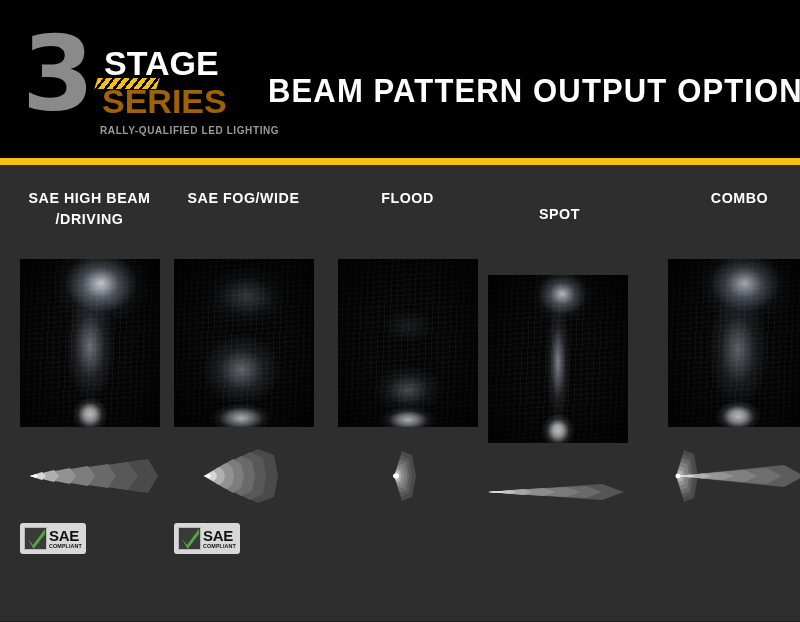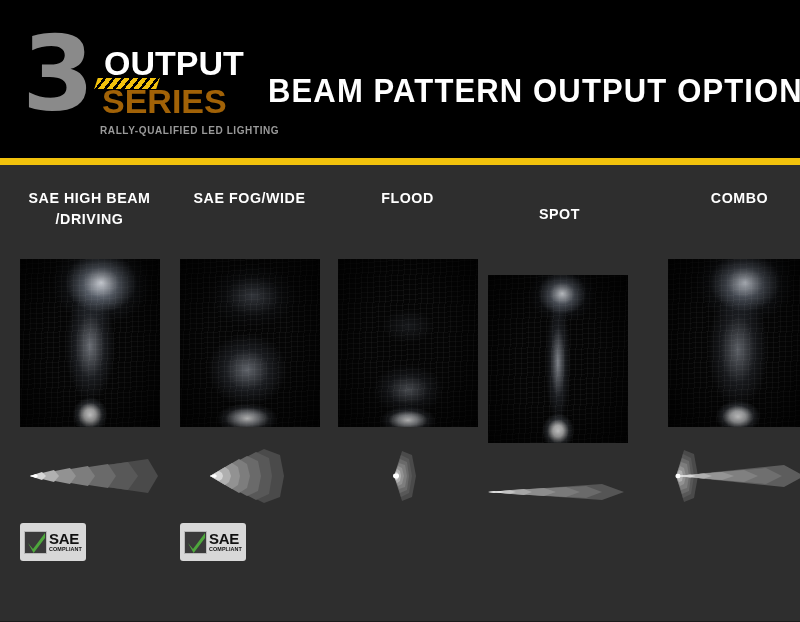--- a/index.html
+++ b/index.html
@@ -89,21 +89,21 @@
 
   
   .columns {
     position:absolute; left:0; top:165px;
     width:800px; height:457px;
   }
   .col {
     position:absolute; top:0; width:155px; height:457px;
   }
   .col-0 { left:12px;text-decoration:underline; }
-  .col-1 { left:172px; }
+  .col-1 { left:166px; }
   .col-2 { left:330px; }
   .col-3 { left:482px;margin-top:16px; }
   .col-4 { left:662px; }
 
   .col-label {
     position:absolute; top:22px; left:0; width:155px;
     text-align:center;
     color:#ffffff;
     font-size:15.5px;
     font-weight:bold;
@@ -216,21 +216,21 @@
   
   .beam {
     position:absolute; top:280px; left:0;
     width:155px; height:62px;
   }
   .beam svg { display:block; }
 
   
   .sae-badge {
     position:absolute; top:358px; left:8px;
-    width:66px; height:38px;
+    width:66px; height:31px;
     background:#d8d8d8;
     border-radius:3px;
     display:flex; align-items:center;
     padding:3px 4px;
   }
   .sae-check-box {
     width:23px; height:23px;
     background:#3a3a3a;
     border:1px solid #b8b8b8;
     position:relative;
@@ -260,21 +260,21 @@
 </head>
 <body>
 
 <div id="page">
 
   <div class="header">
 
     <div class="logo">
       <div class="logo-3">3</div>
       <div class="logo-stripe"></div>
-      <div class="logo-stage">OUTPUT</div>
+      <div class="logo-stage">STAGE</div>
       <div class="logo-series">SERIES</div>
       <div class="logo-tagline">RALLY-QUALIFIED LED LIGHTING</div>
     </div>
 
     <div class="header-title">BEAM PATTERN OUTPUT OPTIONS</div>
   </div>
 
   <div class="yellow-rule"></div>
 
   <div class="columns">

